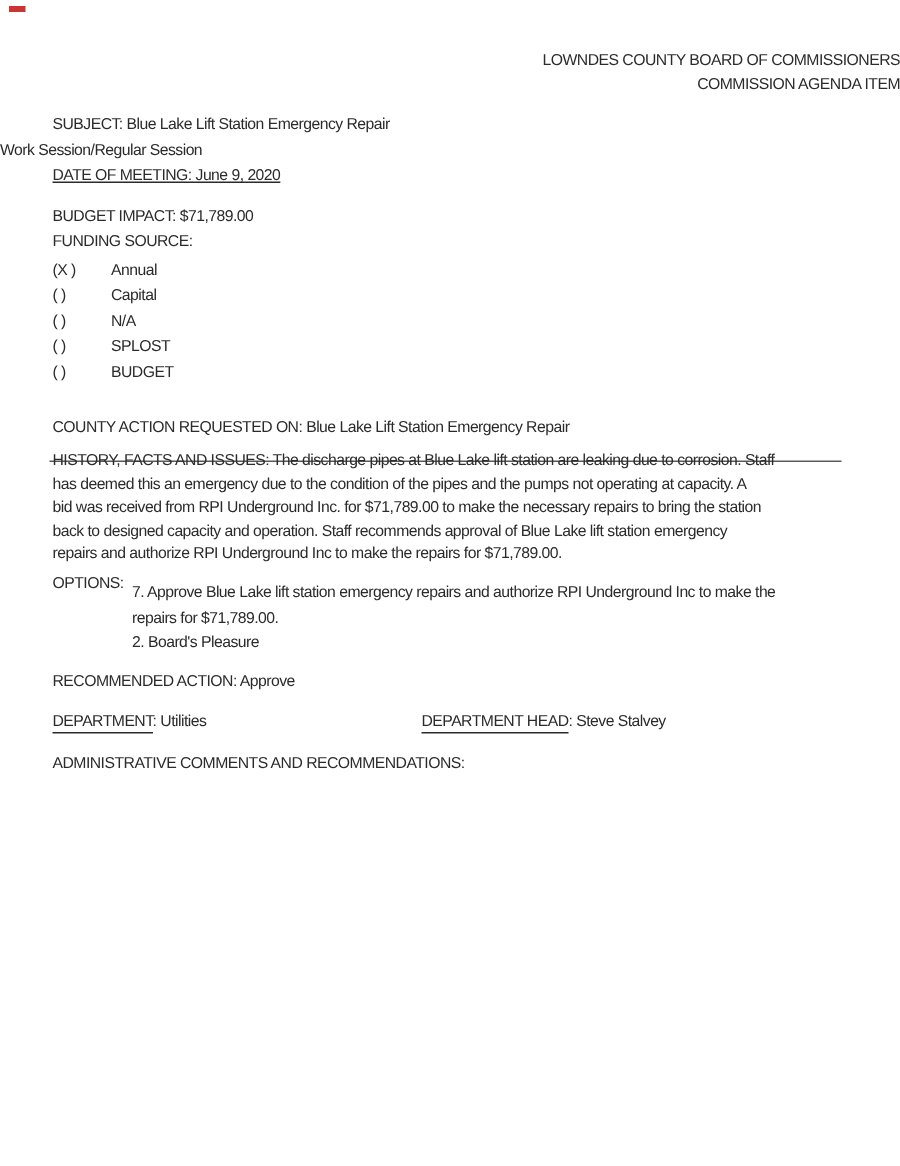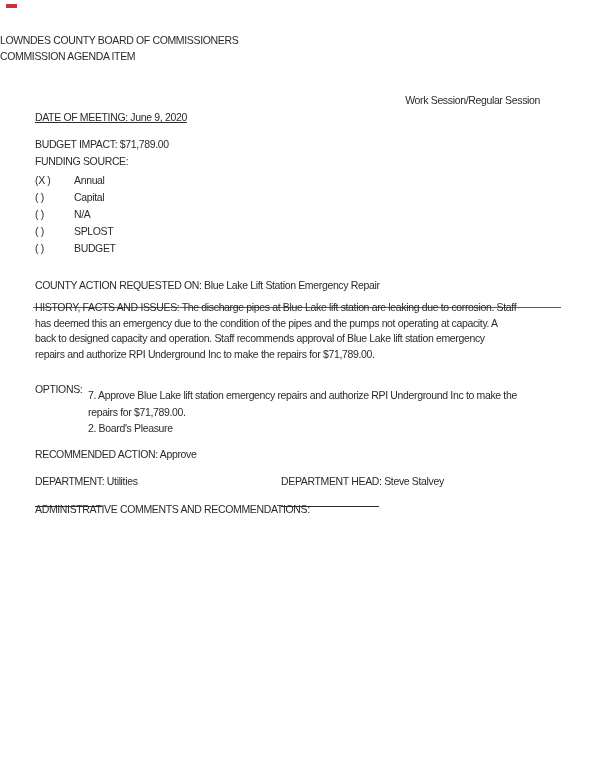--- a/index.html
+++ b/index.html
@@ -24,25 +24,25 @@
     left: 6px;
     top: 4px;
     width: 11px;
     height: 4px;
     background: #cc3333;
   }
   .title-block {
     left: 0;
     top: 33px;
     width: 600px;
-    text-align: left;
+    text-align: right;
     line-height: 15.5px;
   }
   .subject-line   { left: 35px; top: 77px; }
-  .session-line   { left: 0; top: 94px; width: 540px; text-align: right; }
+  .session-line   { left: 0; top: 94px; width: 540px; text-align: left; }
   .date-line      { left: 35px; top: 111px; text-decoration: underline; }
   .budget-line    { left: 35px; top: 138px; }
   .funding-label  { left: 35px; top: 155px; }
   .funding-list   { left: 35px; top: 172px; line-height: 17px; }
   .funding-row .mark { display: inline-block; width: 39px; }
   .county-action {
     left: 33px;
     top: 278px;
     width: 528px;
     line-height: 15px;
@@ -51,35 +51,36 @@
   }
   .county-action .txt { padding-left: 2px; }
   .history-block { left: 35px; top: 300px; line-height: 15.5px; }
   .options-label { left: 35px; top: 383px; }
   .options-lines { left: 88px; top: 387px; line-height: 16.5px; }
   .recommended-line { left: 35px; top: 448px; }
   .department-row { left: 0; top: 475px; width: 600px; height: 16px; }
   .department-cell { position: absolute; top: 0; white-space: nowrap; }
   .dept  { left: 35px; }
   .dhead { left: 281px; }
-  .u { border-bottom: 1px solid #2b2b2b; padding-bottom: 19px; }
+  .u { border-bottom: 1px solid #2b2b2b; padding-bottom: 1px; }
   .admin-line { left: 35px; top: 503px; }
 </style>
 </head>
 <body>
 
 <div class="page">
 
   <div class="corner-mark"></div>
 
   <div class="abs title-block">
     <div>LOWNDES COUNTY BOARD OF COMMISSIONERS</div>
     <div>COMMISSION AGENDA ITEM</div>
   </div>
 
+  <div class="abs subject-line">SUBJECT: Blue Lake Lift Station Emergency Repair</div>
 
   <div class="abs session-line">Work Session/Regular Session</div>
 
   <div class="abs date-line">DATE OF MEETING: June 9, 2020</div>
 
   <div class="abs budget-line">BUDGET IMPACT: $71,789.00</div>
 
   <div class="abs funding-label">FUNDING SOURCE:</div>
 
   <div class="abs funding-list">
@@ -100,20 +101,21 @@
     </div>
   </div>
 
   <div class="abs county-action">
     <div class="txt">COUNTY ACTION REQUESTED ON: Blue Lake Lift Station Emergency Repair</div>
   </div>
 
   <div class="abs history-block">
     <div>HISTORY, FACTS AND ISSUES: The discharge pipes at Blue Lake lift station are leaking due to corrosion. Staff</div>
     <div>has deemed this an emergency due to the condition of the pipes and the pumps not operating at capacity. A</div>
+    <div>bid was received from RPI Underground Inc. for $71,789.00 to make the necessary repairs to bring the station</div>
     <div>back to designed capacity and operation. Staff recommends approval of Blue Lake lift station emergency</div>
     <div>repairs and authorize RPI Underground Inc to make the repairs for $71,789.00.</div>
   </div>
 
   <div class="abs options-label">OPTIONS:</div>
 
   <div class="abs options-lines">
     <div>7. Approve Blue Lake lift station emergency repairs and authorize RPI Underground Inc to make the</div>
     <div>repairs for $71,789.00.</div>
     <div>2. Board's Pleasure</div>

